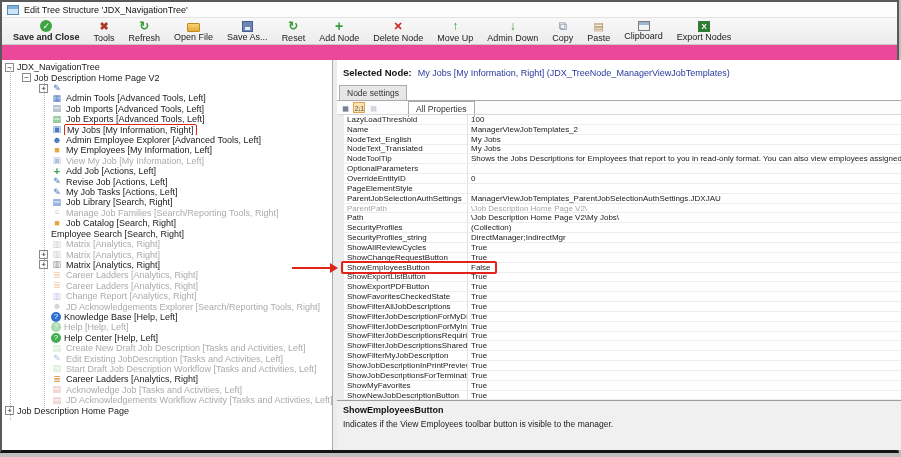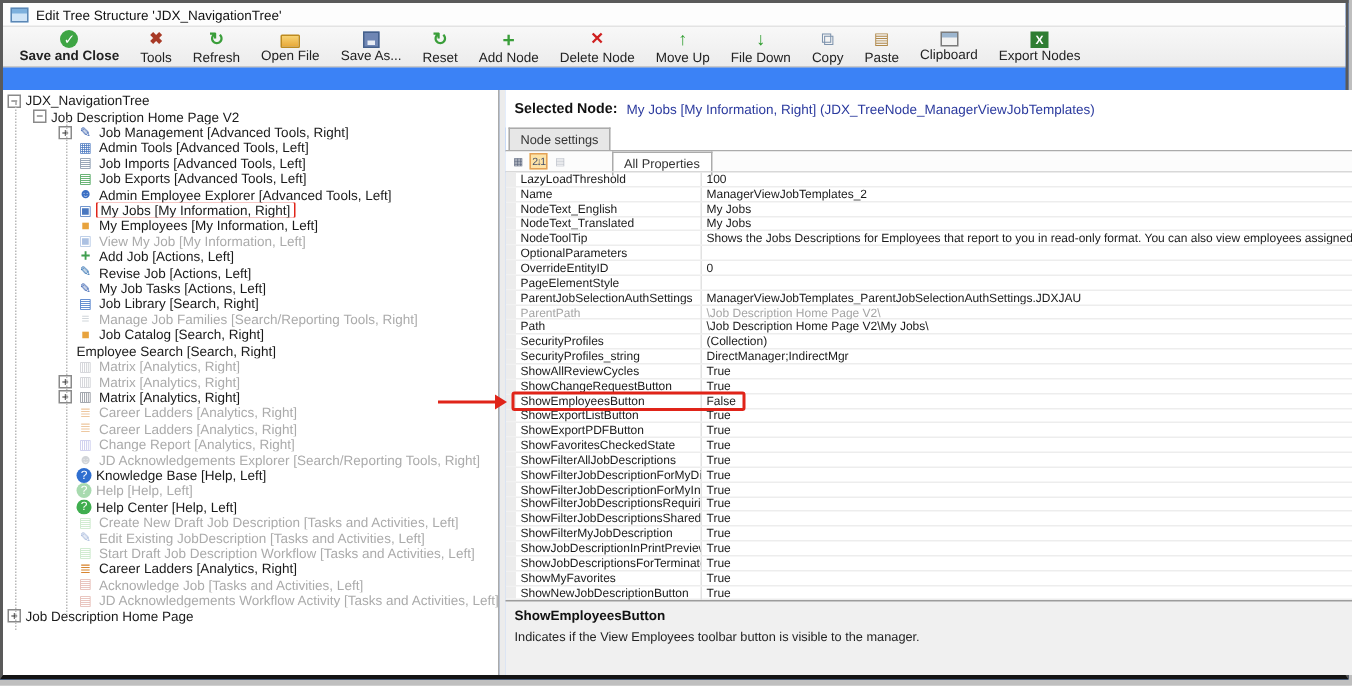--- a/index.html
+++ b/index.html
@@ -1,19 +1,19 @@
 <!DOCTYPE html>
 <html><head>
 <meta charset="utf-8">
 <style>
   * { box-sizing: border-box; margin: 0; padding: 0; }
   html,body { width: 901px; height: 457px; background: #bfbfbf; font-family: "Liberation Sans", sans-serif; }
   #frame {
     position: absolute; left: 0; top: 0; width: 899px; height: 453px;
-    background: #3b82f6; border: 2px solid #5a5a5a; border-bottom: 3px solid #141414;
+    background: #ec4899; border: 2px solid #5a5a5a; border-bottom: 3px solid #141414;
   }
   
   .titlebar { height: 16px; display: flex; align-items: center; gap: 5px; padding-left: 5px;
     background: #fdfdfd; border-bottom: 1px solid #e3e3e3; }
   .title-icon { width: 12px; height: 10px; background: #cfe4f7; border: 1px solid #5b87b5; position: relative; flex: none; }
   .title-icon::before { content:""; position: absolute; left: 0; right: 0; top: 0; height: 3px; background: #7db0dd; }
   .title-text { font-size: 9px; color: #111; }
   .menubar { height: 14px; display: flex; align-items: center; padding-left: 7px;
     background: #fcfcfc; border-bottom: 1px solid #e6e6e6; }
   .menu-item { font-size: 9px; color: #222; padding: 0 4px; }
@@ -144,21 +144,21 @@
       <div class="tb-btn">
         <i class="tb-icon ti ti-delete-x"></i>
         <span class="tb-label">Delete Node</span>
       </div>
       <div class="tb-btn">
         <i class="tb-icon ti ti-arrow-up"></i>
         <span class="tb-label">Move Up</span>
       </div>
       <div class="tb-btn">
         <i class="tb-icon ti ti-arrow-down"></i>
-        <span class="tb-label">File Down</span>
+        <span class="tb-label">Admin Down</span>
       </div>
       <div class="tb-btn">
         <i class="tb-icon ti ti-copy-pages"></i>
         <span class="tb-label">Copy</span>
       </div>
       <div class="tb-btn">
         <i class="tb-icon ti ti-paste-clip"></i>
         <span class="tb-label">Paste</span>
       </div>
       <div class="tb-btn">
@@ -179,21 +179,20 @@
         </div>
         <div class="tree-row">
           <span class="indent" style="width: 20px;"></span>
           <span class="expander">−</span>
           <span class="tree-label">Job Description Home Page V2</span>
         </div>
         <div class="tree-row">
           <span class="indent" style="width: 37px;"></span>
           <span class="expander">+</span>
           <i class="ticon" data-icon="page-edit"></i>
-          <span class="tree-label">Job Management [Advanced Tools, Right]</span>
         </div>
         <div class="tree-row">
           <span class="indent" style="width: 37px;"></span>
           <span class="exp-spacer"></span>
           <i class="ticon" data-icon="app-grid"></i>
           <span class="tree-label">Admin Tools [Advanced Tools, Left]</span>
         </div>
         <div class="tree-row">
           <span class="indent" style="width: 37px;"></span>
           <span class="exp-spacer"></span>
@@ -202,28 +201,28 @@
         </div>
         <div class="tree-row">
           <span class="indent" style="width: 37px;"></span>
           <span class="exp-spacer"></span>
           <i class="ticon" data-icon="page-export"></i>
           <span class="tree-label">Job Exports  [Advanced Tools, Left]</span>
         </div>
         <div class="tree-row">
           <span class="indent" style="width: 37px;"></span>
           <span class="exp-spacer"></span>
+          <i class="ticon" data-icon="monitor"></i>
+          <span class="tree-label sel">My Jobs [My Information, Right]</span>
+        </div>
+        <div class="tree-row">
+          <span class="indent" style="width: 37px;"></span>
+          <span class="exp-spacer"></span>
           <i class="ticon" data-icon="person"></i>
           <span class="tree-label">Admin Employee Explorer [Advanced Tools, Left]</span>
-        </div>
-        <div class="tree-row">
-          <span class="indent" style="width: 37px;"></span>
-          <span class="exp-spacer"></span>
-          <i class="ticon" data-icon="monitor"></i>
-          <span class="tree-label sel">My Jobs [My Information, Right]</span>
         </div>
         <div class="tree-row">
           <span class="indent" style="width: 37px;"></span>
           <span class="exp-spacer"></span>
           <i class="ticon" data-icon="folder-person"></i>
           <span class="tree-label">My Employees [My Information, Left]</span>
         </div>
         <div class="tree-row disabled">
           <span class="indent" style="width: 37px;"></span>
           <span class="exp-spacer"></span>

